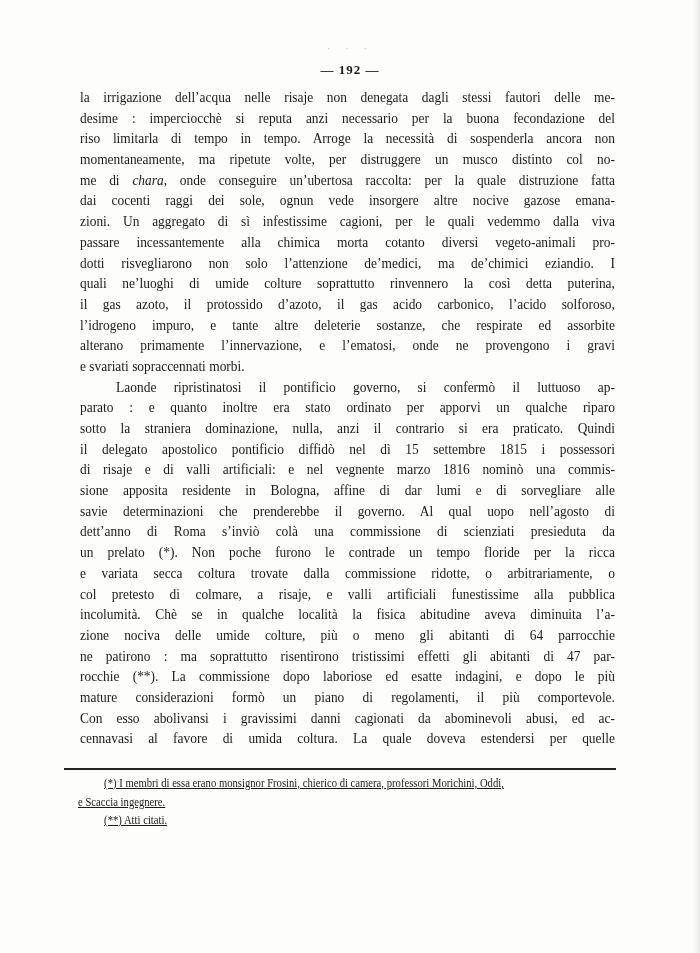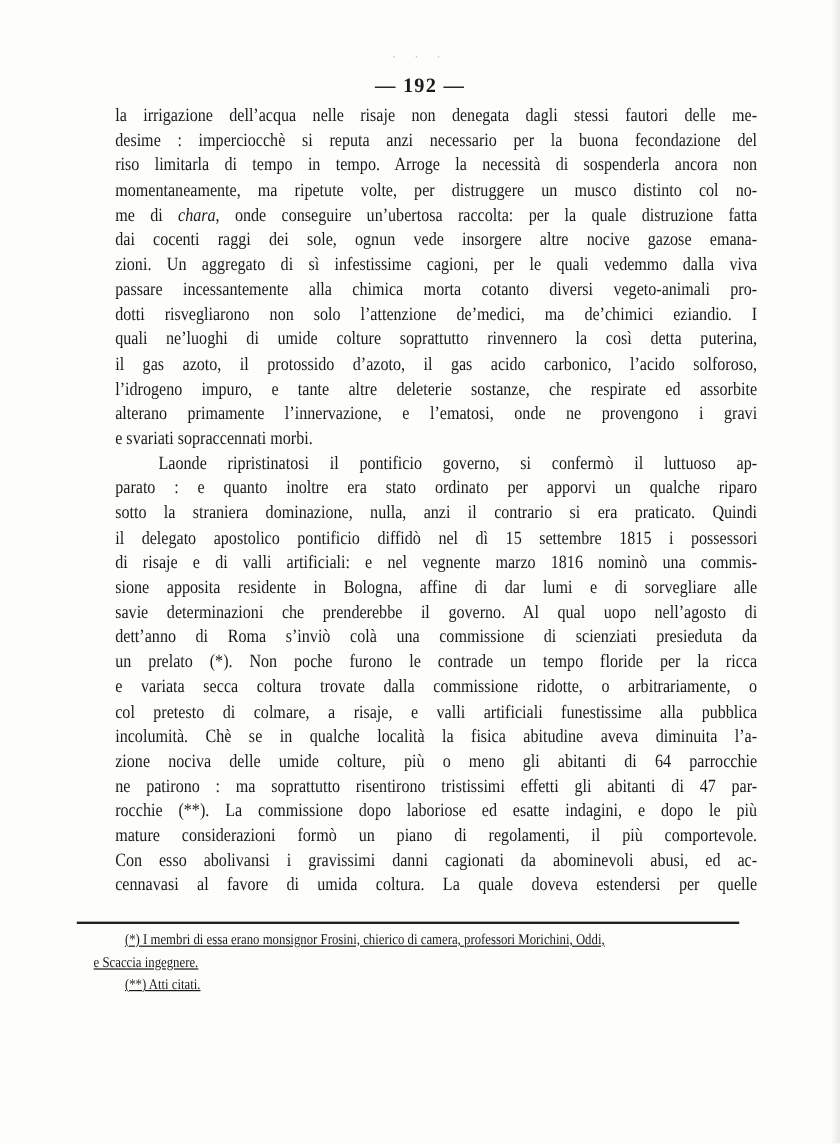--- a/index.html
+++ b/index.html
@@ -12,24 +12,24 @@
     .page-edge {
       position: absolute; right: 0; top: 0; width: 8px; height: 953px;
       background: linear-gradient(to right, rgba(0,0,0,0), rgba(0,0,0,0.08));
     }
     .bleed {
       position: absolute; left: 310px; top: 42px; width: 80px; height: 10px;
       color: #c9c9c9; font-size: 11px; letter-spacing: 6px; text-align: center;
     }
     .page-number {
       position: absolute; left: 0; width: 700px; top: 62px;
-      text-align: center; font-size: 17px; font-weight: bold; letter-spacing: 1px;
+      text-align: center; font-size: 13px; font-weight: bold; letter-spacing: 1px;
     }
     .body-text {
-      position: absolute; left: 96px; top: 87px; width: 535px;
+      position: absolute; left: 80px; top: 87px; width: 535px;
     }
     .line {
       height: 20.7px; line-height: 20.7px; font-size: 15.6px;
       white-space: nowrap; text-align: justify; text-align-last: justify;
       transform: scaleX(0.86); transform-origin: left center; width: 622px;
     }
     .line.last { text-align-last: left; }
     .line.indent { padding-left: 42px; width: 580px; }
     .rule {
       position: absolute; left: 64px; top: 768px; width: 552px; height: 2px;

